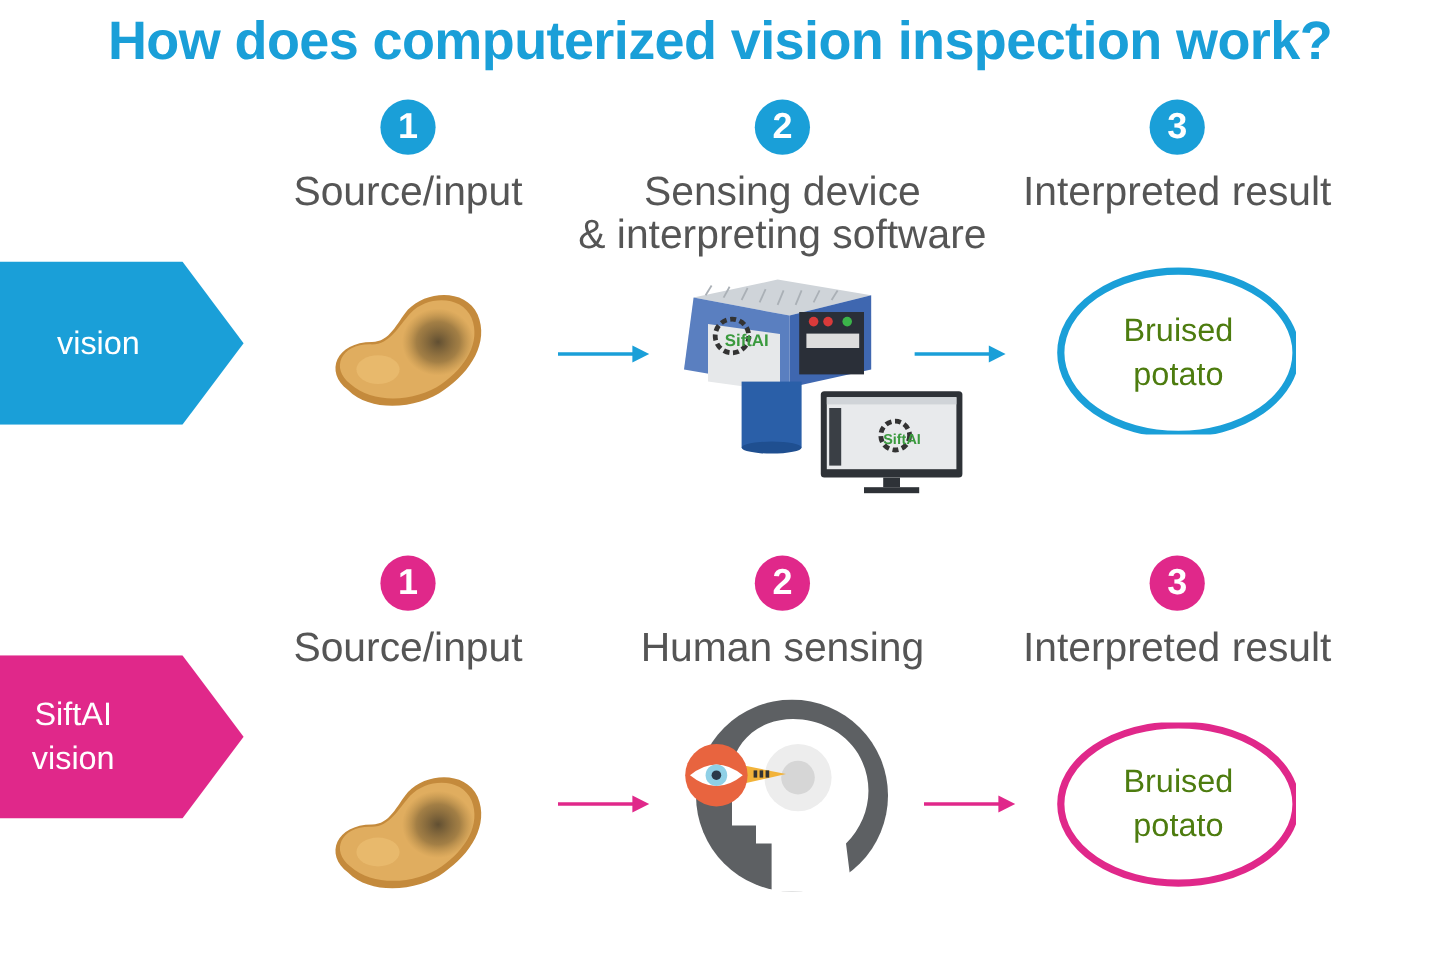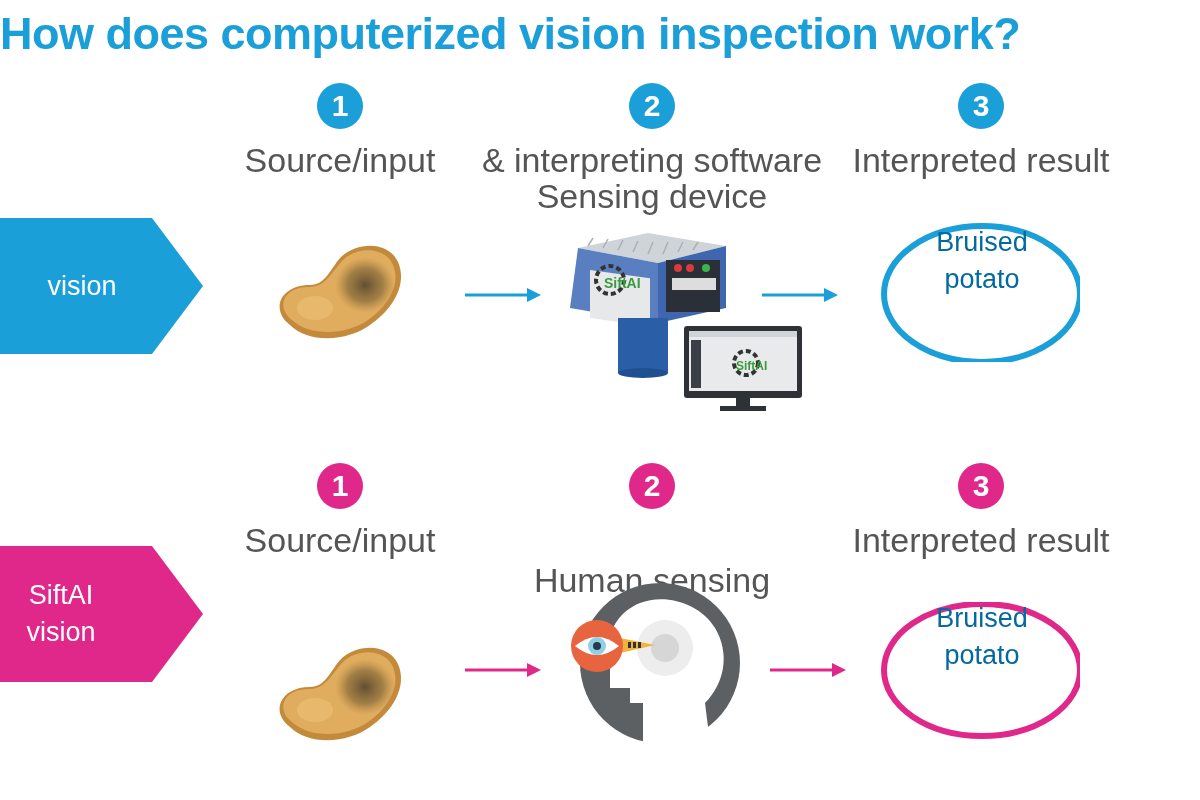--- a/index.html
+++ b/index.html
@@ -1,42 +1,42 @@
 <!DOCTYPE html>
 <html><head>
 <meta charset="utf-8">
 <style>
   html,body{margin:0;padding:0;background:#fff;}
   body{width:1200px;height:800px;position:relative;overflow:hidden;font-family:"Liberation Sans",sans-serif;color:#555;}
-  .title{position:absolute;top:8px;left:0;width:1200px;text-align:left;font-size:45px;font-weight:bold;color:#1a9fd8;letter-spacing:-0.5px;}
+  .title{position:absolute;top:8px;left:0;width:1200px;text-align:center;font-size:45px;font-weight:bold;color:#1a9fd8;letter-spacing:-0.5px;}
   .step-num{position:absolute;width:46px;height:46px;border-radius:50%;color:#fff;font-weight:bold;font-size:30px;text-align:center;line-height:46px;}
   .blue-num{background:#1a9fd8;}
   .pink-num{background:#e0288a;}
   .step-label{position:absolute;width:360px;text-align:center;font-size:34px;color:#555;line-height:36px;}
   .banner{position:absolute;left:0;width:205px;height:136px;}
   .banner svg{position:absolute;left:0;top:0;}
   .banner-text{position:absolute;left:0;top:0;width:158px;height:136px;display:flex;align-items:center;justify-content:center;text-align:center;color:#fff;font-size:27px;line-height:37px;}
   .arrow{position:absolute;}
   .result{position:absolute;width:200px;height:140px;}
-  .result-text{position:absolute;left:0;top:0;width:200px;height:140px;display:flex;align-items:flex-start;justify-content:center;text-align:center;font-size:27px;line-height:37px;color:#0369a1;}
+  .result-text{position:absolute;left:0;top:0;width:200px;height:140px;display:flex;align-items:center;justify-content:center;text-align:center;font-size:27px;line-height:37px;color:#4d7c0f;}
   .icon{position:absolute;}
 </style>
 </head>
 <body>
 
 <div class="title">How does computerized vision inspection work?</div>
 
 <div class="step-num blue-num" style="left:317px;top:83px;">1</div>
 <div class="step-num blue-num" style="left:629px;top:83px;">2</div>
 <div class="step-num blue-num" style="left:958px;top:83px;">3</div>
 
 <div class="step-label" style="left:160px;top:142px;">Source/input</div>
 <div class="step-label" style="left:472px;top:142px;">
+  <div>Sensing device</div>
   <div>&amp; interpreting software</div>
-  <div>Sensing device</div>
 </div>
 <div class="step-label" style="left:801px;top:142px;">Interpreted result</div>
 
 <div class="banner" style="top:218px;">
   <svg width="205" height="136">
       <polygon points="0,0 152,0 203,68 152,136 0,136" fill="#1a9fd8"></polygon>
     </svg>
   <div class="banner-text" style="left:-8px;width:180px;">
     <div>
       <div>vision</div>
@@ -112,21 +112,21 @@
     <div>potato</div>
   </div>
     </div>
 </div>
 
 <div class="step-num pink-num" style="left:317px;top:463px;">1</div>
 <div class="step-num pink-num" style="left:629px;top:463px;">2</div>
 <div class="step-num pink-num" style="left:958px;top:463px;">3</div>
 
 <div class="step-label" style="left:160px;top:522px;">Source/input</div>
-<div class="step-label" style="left:472px;top:522px;margin-top:40px;">Human sensing</div>
+<div class="step-label" style="left:472px;top:522px;">Human sensing</div>
 <div class="step-label" style="left:801px;top:522px;">Interpreted result</div>
 
 <div class="banner" style="top:546px;">
   <svg width="205" height="136">
       <polygon points="0,0 152,0 203,68 152,136 0,136" fill="#e0288a"></polygon>
     </svg>
   <div class="banner-text" style="left:-14px;width:150px;">
     <div>
       <div>SiftAI</div>
       <div>vision</div>

